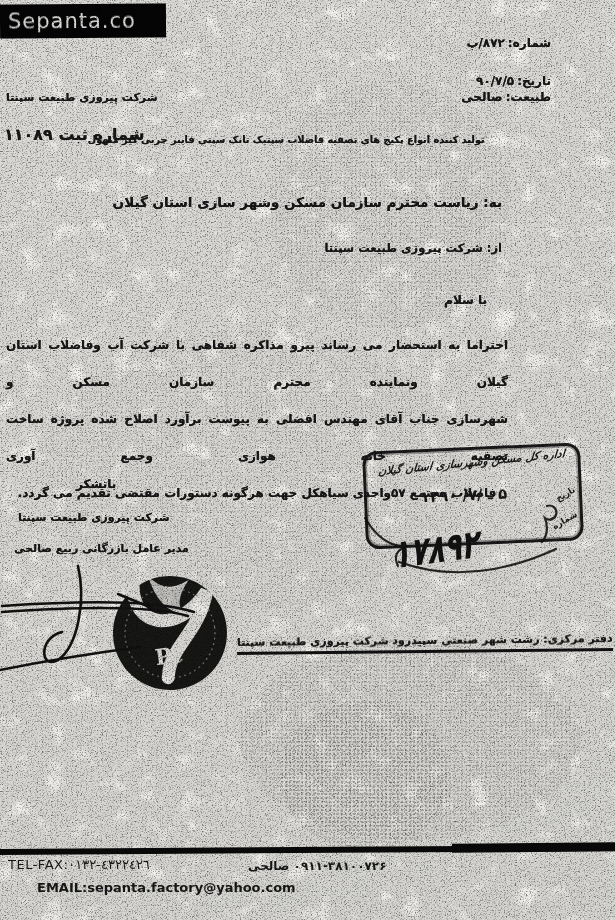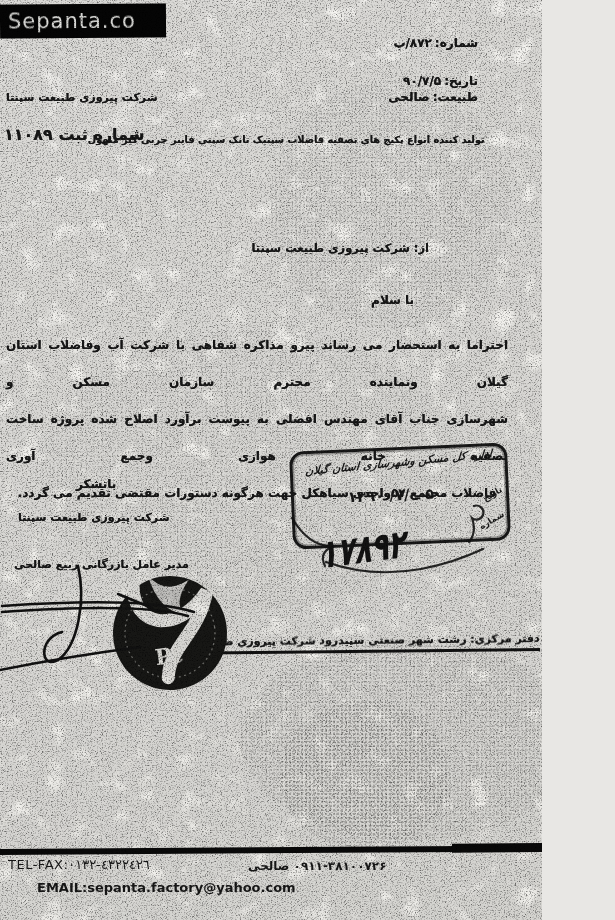--- a/index.html
+++ b/index.html
@@ -1,18 +1,18 @@
 <!DOCTYPE html>
 <html lang="fa"><head>
 <meta charset="utf-8">
 <style>
   html,body{margin:0;padding:0;}
   body{width:615px;height:920px;overflow:hidden;background:#e8e7e4;}
   .page{
-    position:relative;width:542px;height:920px;overflow:hidden;
+    position:relative;width:615px;height:920px;overflow:hidden;
     background:linear-gradient(160deg,#f4f3f0 0%,#f1f0ec 55%,#edece8 100%);
     font-family:"DejaVu Sans",sans-serif;color:#1b1b1b;
   }
   .abs{position:absolute;}
   .fa{direction:rtl;font-weight:bold;text-shadow:0 0 0.6px rgba(25,25,25,0.85);}
   .soft{filter:blur(0.3px);}
   
   .banner{left:0;top:4px;width:158px;height:34px;background:#060606;
     color:#f4f4f1;font-size:21px;line-height:34px;padding-left:8px;
     letter-spacing:1px;transform:rotate(-0.4deg);font-weight:500;}
@@ -41,21 +41,21 @@
     font-style:italic;direction:rtl;font-weight:bold;transform:rotate(-3deg) skewX(-10deg);white-space:nowrap;}
   .stamp-dlbl{position:absolute;right:3px;top:43px;font-size:8.5px;font-weight:bold;direction:rtl;transform:rotate(-28deg);}
   .stamp-dval{position:absolute;right:26px;left:8px;top:36px;text-align:center;font-size:15px;
     font-weight:bold;direction:rtl;letter-spacing:2px;}
   .stamp-nlbl{position:absolute;right:2px;top:69px;font-size:8.5px;font-weight:bold;direction:rtl;transform:rotate(-28deg);}
   .stamp-hand{position:absolute;left:26px;bottom:-22px;font-size:28px;font-weight:bold;direction:rtl;
     letter-spacing:-1px;transform:rotate(-5deg) skewX(-14deg) scaleY(1.4);color:#161616;}
   
   .thanks{left:76px;top:477px;font-size:12px;}
   .closeco{left:18px;top:511px;font-size:11px;white-space:nowrap;}
-  .signer{left:14px;top:542px;font-size:11px;white-space:nowrap;margin-top:16px;}
+  .signer{left:14px;top:542px;font-size:11px;white-space:nowrap;}
   
   .office{right:2px;top:634px;font-size:11px;padding-bottom:3px;border-bottom:3px solid #141414;
     transform:rotate(-0.6deg);white-space:nowrap;}
   
   .rule1{left:-2px;top:847px;width:620px;height:6px;background:#0b0b0b;transform:rotate(-0.35deeg);}
   .rule1{transform:rotate(-0.35deg);}
   .rule2{left:452px;top:843px;width:165px;height:9px;background:#0b0b0b;transform:rotate(-0.5deg);}
   .telfax{left:8px;top:857px;font-size:13px;font-weight:normal;letter-spacing:0.5px;}
   .mobile{left:248px;top:859px;font-size:12px;direction:rtl;font-weight:bold;white-space:nowrap;}
   .email{left:8px;top:880px;font-size:13px;font-weight:bold;margin-left:29px;}
@@ -90,20 +90,21 @@
   </div>
   <div class="abs meta-line m3 soft">
     <span class="lbl">طبیعت:</span><span>صالحی</span>
   </div>
 
   <div class="abs fa coname soft">شرکت پیروزی طبیعت سپنتا</div>
   <div class="abs fa coreg soft">شماره ثبت ۱۱۰۸۹</div>
 
   <div class="abs fa tagline soft">تولید کننده انواع پکیج های تصفیه فاضلاب سپتیک تانک سپتی فایبر چربی گیر منهول</div>
 
+  <div class="abs fa toline soft">به: ریاست محترم سازمان مسکن وشهر سازی استان گیلان</div>
   <div class="abs fa fromline soft">از: شرکت پیروزی طبیعت سپنتا</div>
   <div class="abs fa salut soft">با سلام</div>
 
   <div class="abs body soft">
     <div class="bline j">احتراما به استحضار می رساند پیرو مذاکره شفاهی با شرکت آب وفاضلاب استان گیلان ونماینده محترم سازمان مسکن و</div>
     <div class="bline j">شهرسازی جناب آقای مهندس افضلی به پیوست برآورد اصلاح شده پروژه ساخت تصفیه خانه هوازی وجمع آوری</div>
     <div class="bline last">فاضلاب مجتمع ۵۷واحدی سیاهکل جهت هرگونه دستورات مقتضی تقدیم می گردد.</div>
   </div>
 
   <div class="abs stamp">

